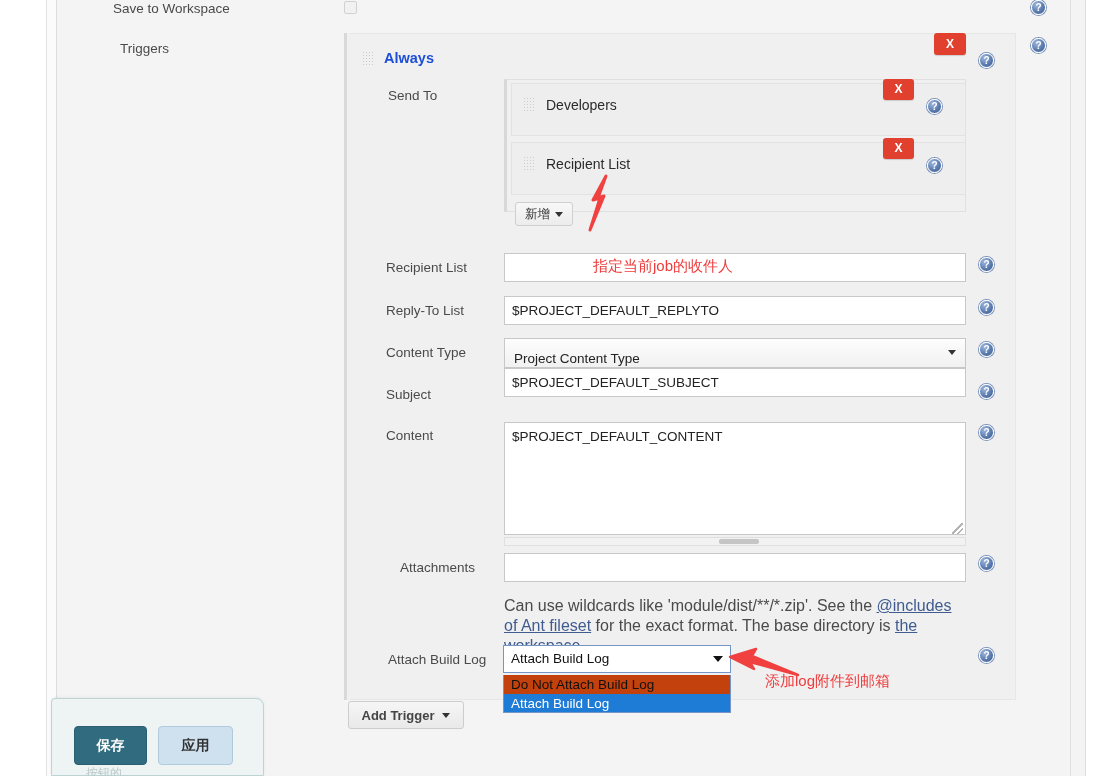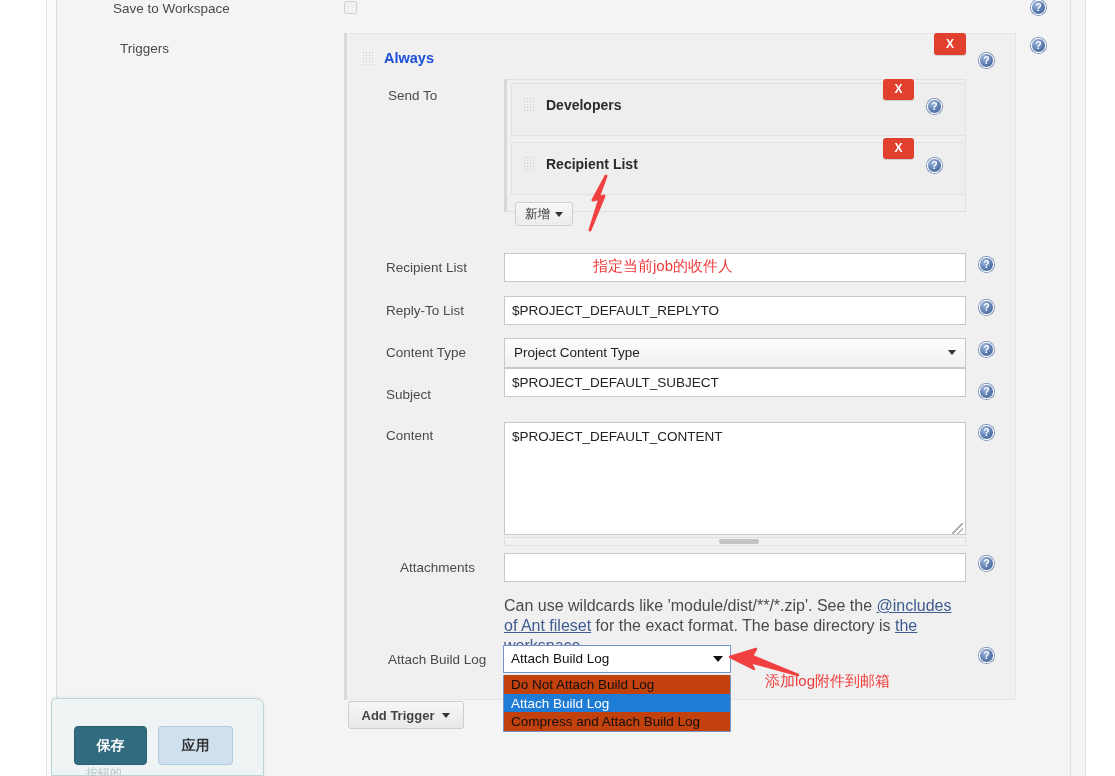--- a/index.html
+++ b/index.html
@@ -123,21 +123,21 @@
     left: 511px;
     width: 455px;
     height: 53px;
     background: #eeeeee;
     border: 1px solid #e2e2e2;
   }
   .sendto-row.row1 { top: 83px; }
   .sendto-row.row2 { top: 142px; }
   .sendto-row-label {
     position: absolute;
-    font-size: 14px; font-weight: bold; color: #2b2b2b;
+    font-size: 14px; font-weight: normal; color: #2b2b2b;
     white-space: nowrap;
   }
   .srl-dev { left: 546px; top: 97px; }
   .srl-rec { left: 546px; top: 156px; }
 
   
   .btn-x {
     position: absolute;
     background: #e2402f;
     color: #ffffff;
@@ -196,21 +196,21 @@
   .fi-attach    { top: 553px; }
 
   .field-select {
     position: absolute;
     left: 504px; top: 338px;
     width: 462px; height: 30px;
     background: linear-gradient(#fdfdfd, #f1f1f1);
     border: 1px solid #c8c8c8;
     font-size: 13.5px;
     color: #222;
-    padding: 0 9px;
+    padding: 6px 9px;
     line-height: 28px;
   }
   .field-select .sel-caret {
     position: absolute; right: 9px; top: 11px;
     width: 0; height: 0;
     border-left: 4px solid transparent;
     border-right: 4px solid transparent;
     border-top: 5px solid #333;
   }
 
@@ -495,21 +495,20 @@
   </div>
 
   <div class="form-label label-abl">Attach Build Log</div>
   <div class="abl-select">
     <span>Attach Build Log</span>
     <span class="sel-caret"></span>
   </div>
   <div class="abl-options">
     <div class="abl-option">Do Not Attach Build Log</div>
     <div class="abl-option selected">Attach Build Log</div>
-    <div class="abl-option">Compress and Attach Build Log</div>
   </div>
   <div class="help-icon" style="left:979px; top:648px;">?</div>
 
   <div class="btn-add-trigger">
     <span>Add Trigger</span>
     <span class="caret-down"></span>
   </div>
 
   <div class="annot-text annot-recipient">指定当前job的收件人</div>
 

